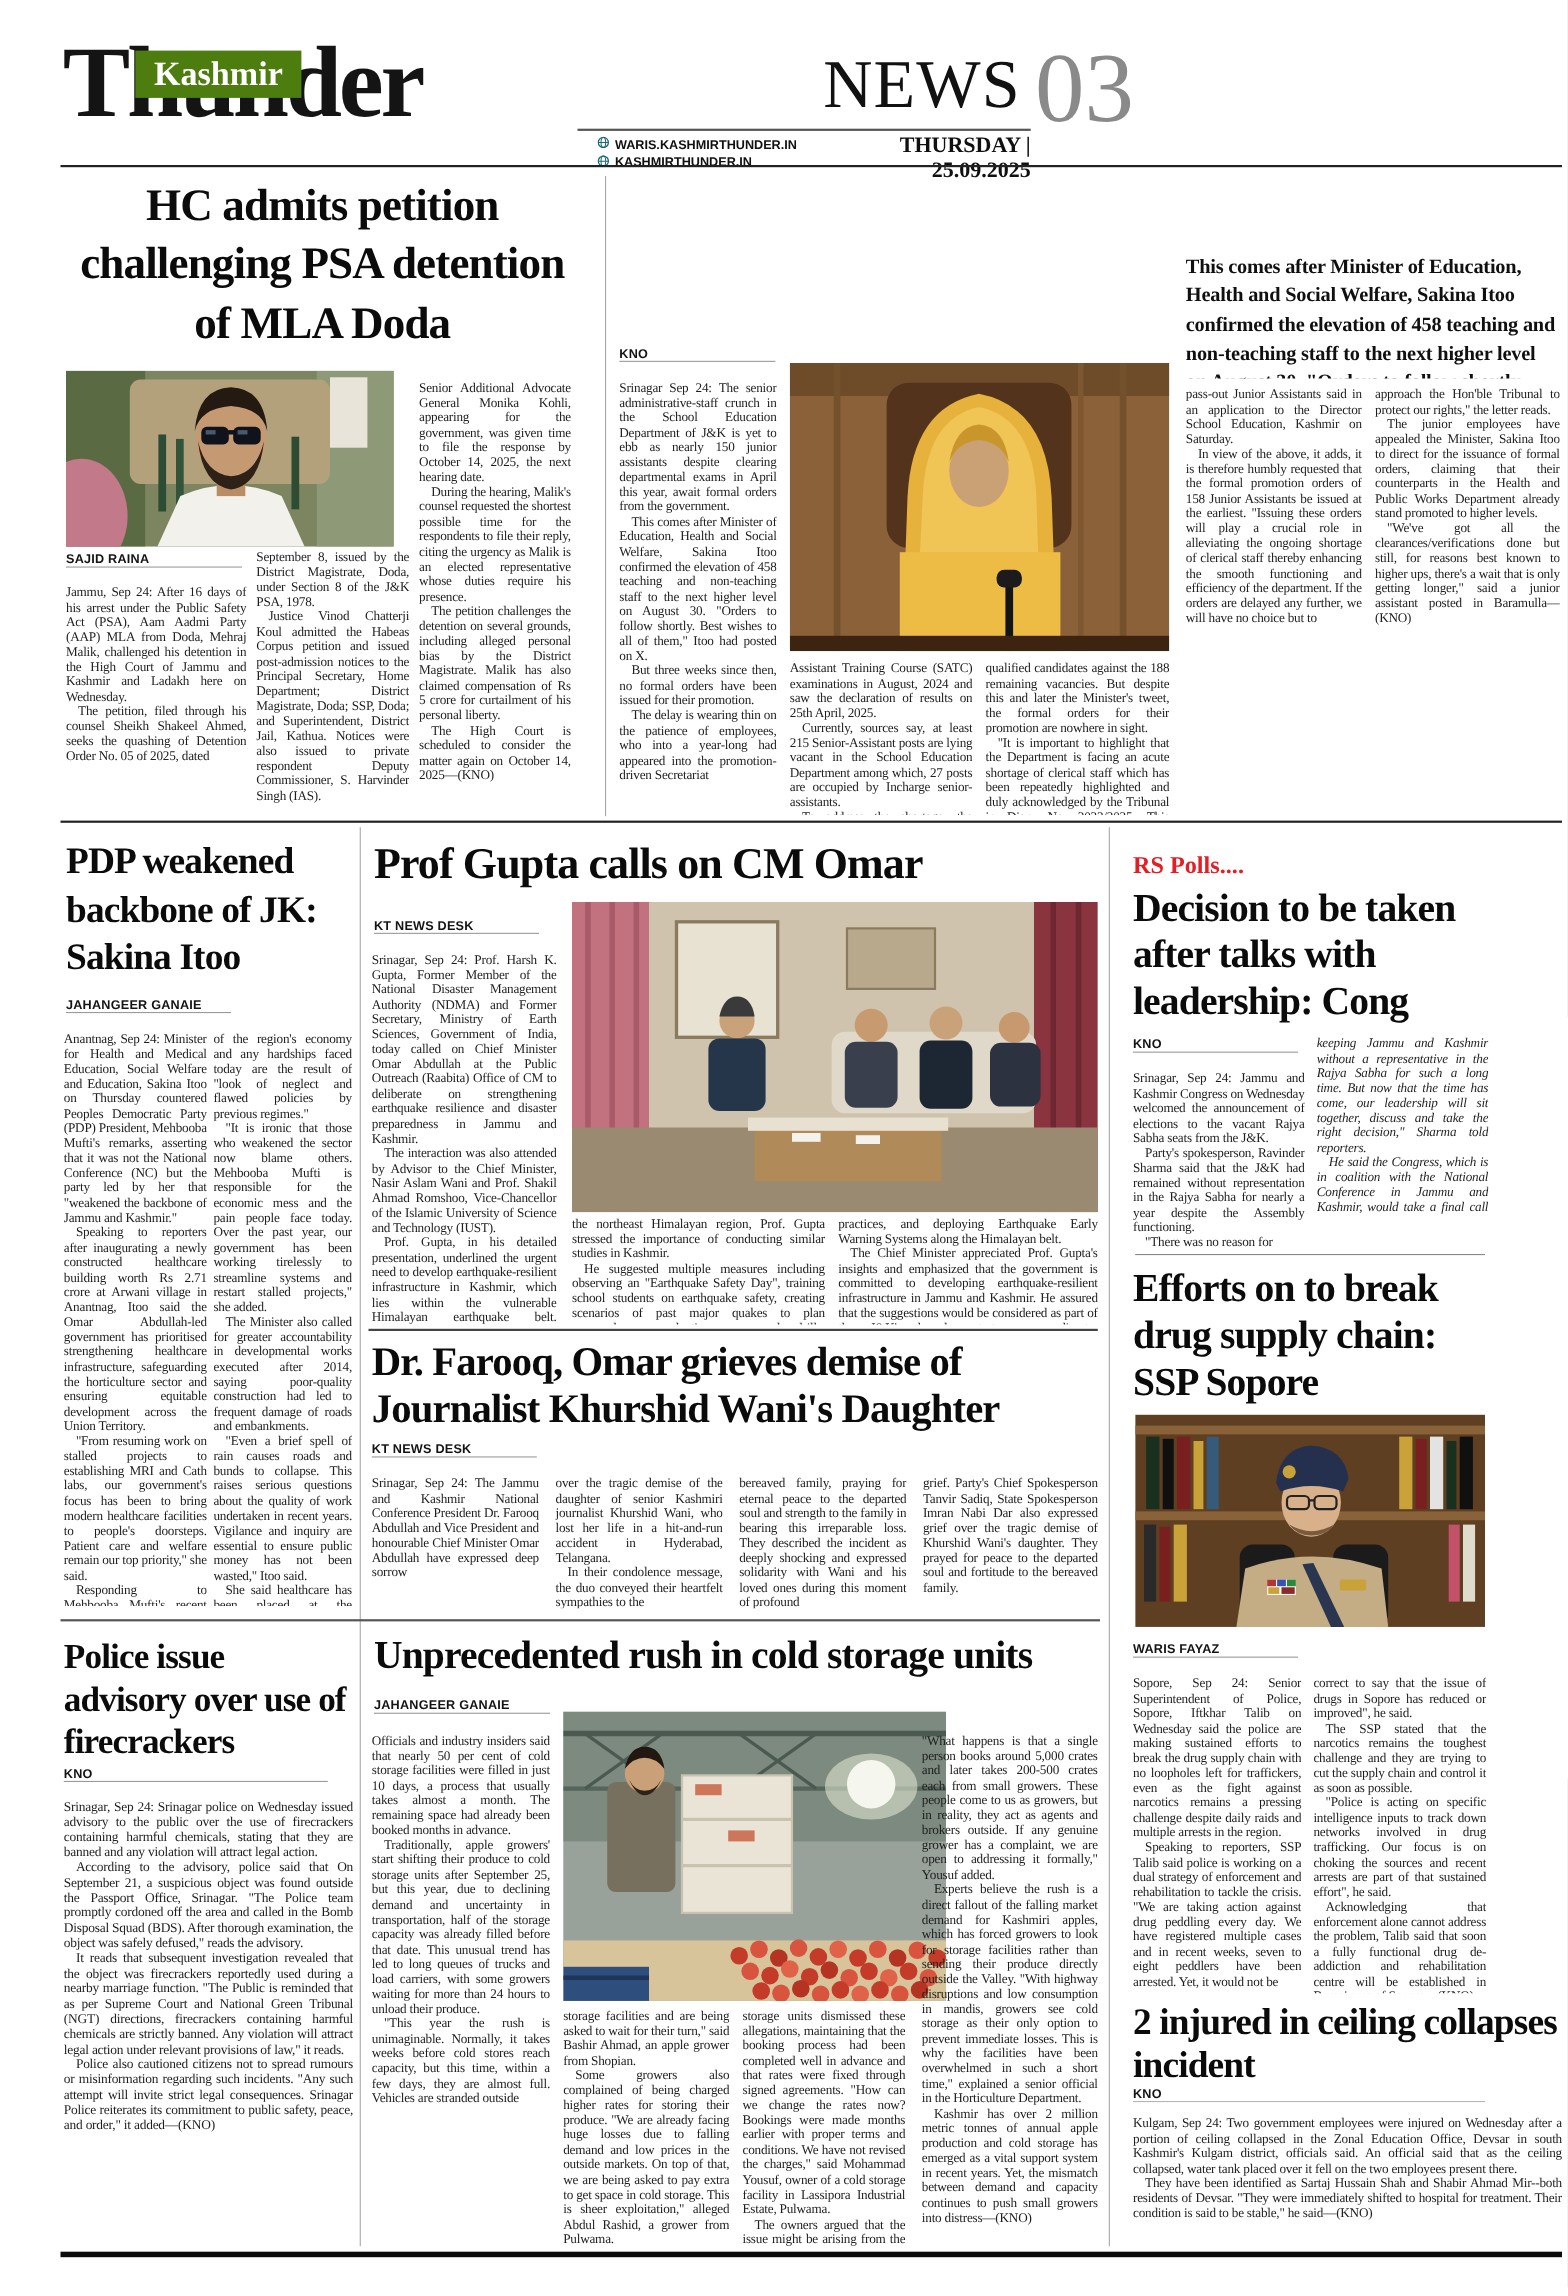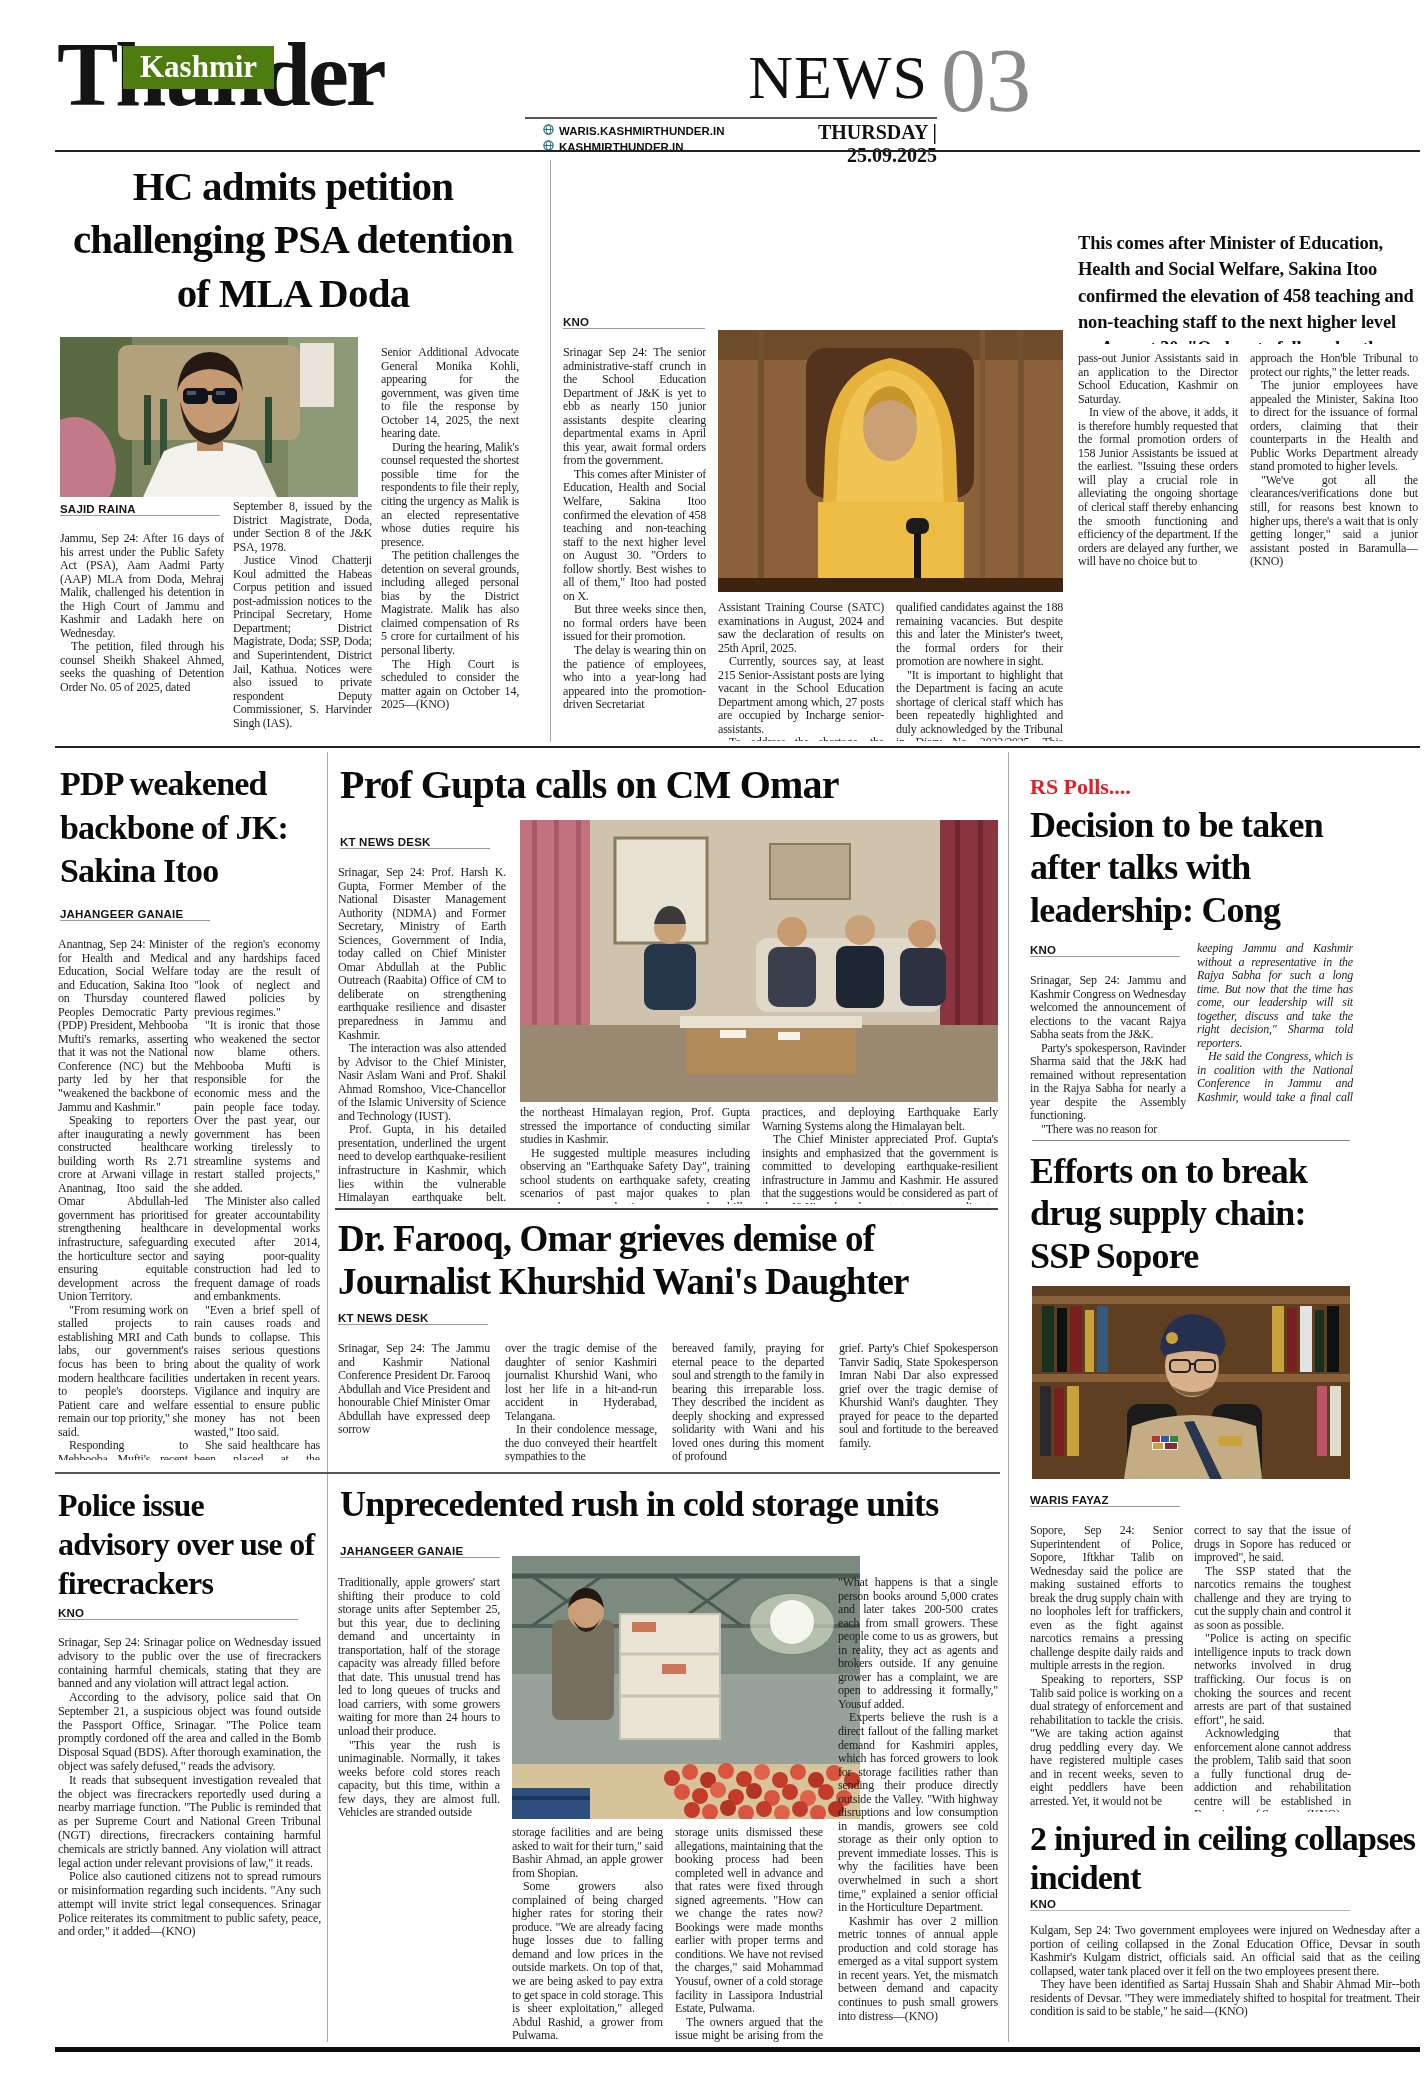--- a/index.html
+++ b/index.html
@@ -323,20 +323,21 @@
   <div class="col" style="left:58px;top:1636px;width:263px;height:406px;font-size:12.2px;">
       <p>Srinagar, Sep 24: Srinagar police on Wednesday issued advisory to the public over the use of firecrackers containing harmful chemicals, stating that they are banned and any violation will attract legal action.</p>
       <p>According to the advisory, police said that On September 21, a suspicious object was found outside the Passport Office, Srinagar. "The Police team promptly cordoned off the area and called in the Bomb Disposal Squad (BDS). After thorough examination, the object was safely defused," reads the advisory.</p>
       <p>It reads that subsequent investigation revealed that the object was firecrackers reportedly used during a nearby marriage function. "The Public is reminded that as per Supreme Court and National Green Tribunal (NGT) directions, firecrackers containing harmful chemicals are strictly banned. Any violation will attract legal action under relevant provisions of law," it reads.</p>
       <p>Police also cautioned citizens not to spread rumours or misinformation regarding such incidents. "Any such attempt will invite strict legal consequences. Srinagar Police reiterates its commitment to public safety, peace, and order," it added—(KNO)</p>
     </div>
 
   <div class="headline" style="left:340px;top:1484px;width:660px;font-size:36px;">Unprecedented rush in cold storage units</div>
   <div class="byline" style="left:340px;top:1545px;width:160px;">JAHANGEER GANAIE</div>
   <div class="col" style="left:338px;top:1576px;width:162px;height:466px;">
+      <p>Officials and industry insiders said that nearly 50 per cent of cold storage facilities were filled in just 10 days, a process that usually takes almost a month. The remaining space had already been booked months in advance.</p>
       <p>Traditionally, apple growers' start shifting their produce to cold storage units after September 25, but this year, due to declining demand and uncertainty in transportation, half of the storage capacity was already filled before that date. This unusual trend has led to long queues of trucks and load carriers, with some growers waiting for more than 24 hours to unload their produce.</p>
       <p>"This year the rush is unimaginable. Normally, it takes weeks before cold stores reach capacity, but this time, within a few days, they are almost full. Vehicles are stranded outside</p>
     </div>
   <div class="photo" style="left:512px;top:1556px;width:348px;height:263px;">
     <svg viewBox="0 0 348 263" preserveAspectRatio="none">
       <rect width="348" height="263" fill="#98a29a"></rect>
       <rect x="0" y="0" width="348" height="118" fill="#7d8a80"></rect>
       <line x1="0" y1="20" x2="348" y2="20" stroke="#4a5a50" stroke-width="5"></line>
       <line x1="0" y1="70" x2="348" y2="70" stroke="#55655b" stroke-width="4"></line>
       <line x1="20" y1="20" x2="90" y2="70" stroke="#4a5a50" stroke-width="3"></line>

